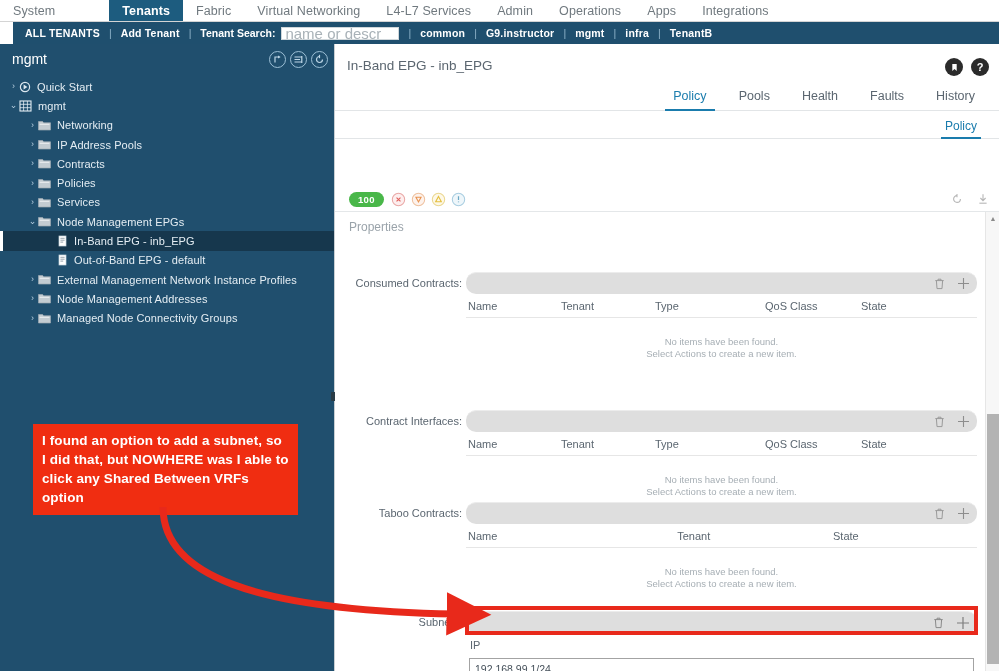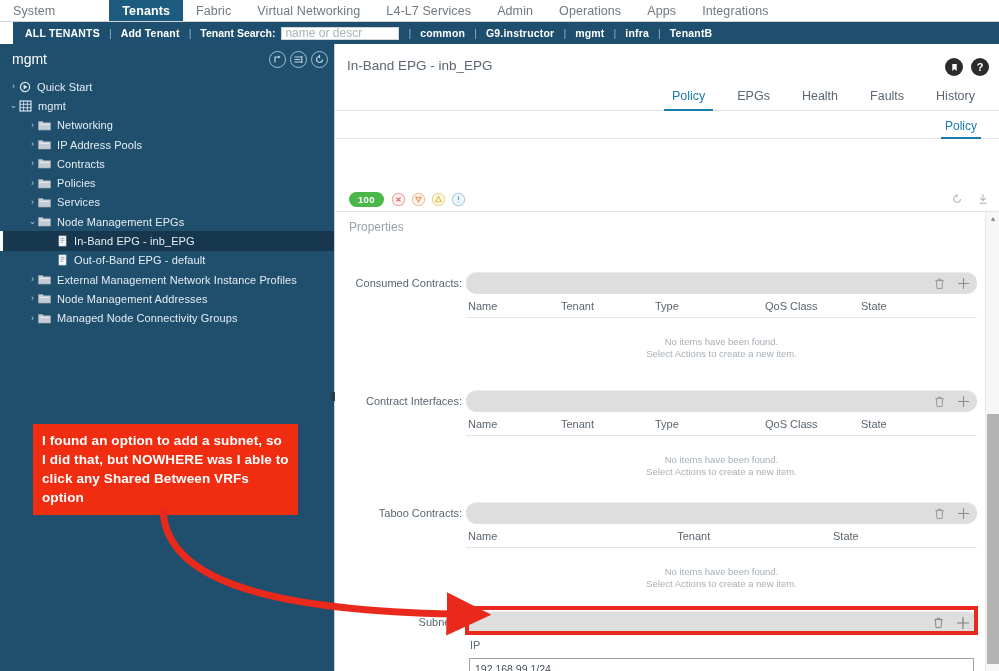--- a/index.html
+++ b/index.html
@@ -31,21 +31,21 @@
     position: absolute; left: 0; top: 22px; width: 999px; height: 22px;
     background: #1f4f6e;
     display: flex; align-items: center; padding-left: 12px;
     font-size: 10.5px; color: #ffffff; margin-left: 13px;
   }
   .tb-link { font-weight: bold; cursor: pointer; white-space: nowrap; letter-spacing:.2px; }
   .tb-sep { padding: 0 9px; color: #8fb3c9; }
   .tb-label { font-weight: bold; margin-right: 6px; white-space: nowrap; }
   .tb-search {
     width: 118px; height: 13px; background: #ffffff; border: 1px solid #cfd6da;
-    font-size: 12px; color: #9aa4ab; padding: 0 3px;
+    font-size: 15px; color: #9aa4ab; padding: 0 3px;
     font-family: "Liberation Sans", sans-serif; line-height: 12px;
   }
   .tb-search::placeholder { color: #a9b2b8; }
 
   
   .sidebar {
     position: absolute; left: 0; top: 44px; width: 334px; height: 627px;
     background: #204f6e; overflow: hidden;
   }
   .sb-head {
@@ -437,21 +437,21 @@
             </svg>
         </div>
         <div class="dark-circ">
           <span style="font-size:11px;font-weight:bold;line-height:1">?</span>
         </div>
       </div>
     </div>
 
     <div class="tabs" id="tabs">
         <div class="tab active">Policy</div>
-        <div class="tab">EPGs</div>
+        <div class="tab">Pools</div>
         <div class="tab">Health</div>
         <div class="tab">Faults</div>
         <div class="tab">History</div>
       </div>
     <div class="subtabs" id="subtabs">
         <div class="subtab active">Policy</div>
       </div>
 
     <div class="healthstrip">
       <span class="health-badge">100</span>
@@ -513,21 +513,21 @@
               <div class="col" style="width: 94px;">Tenant</div>
               <div class="col" style="width: 110px;">Type</div>
               <div class="col" style="width: 96px;">QoS Class</div>
               <div class="col" style="width: 90px;">State</div>
             </div>
             <div class="empty">
               <div>No items have been found.</div>
               <div>Select Actions to create a new item.</div>
             </div>
           </div>
-          <div class="sec" style="top: 178px;">
+          <div class="sec" style="top: 198px;">
             <div class="sec-bar">
               <div class="sec-label">Contract Interfaces:</div>
               <span class="sec-btn">
                 <svg width="11" height="12" viewBox="0 0 11 12">
                   <path d="M1.3 2.6 H9.7 M2.4 2.6 L3 10.6 H8 L8.6 2.6 M4 2.6 V1.2 H7 V2.6" stroke="#9a9a9a" stroke-width="1" fill="none"></path>
                 </svg>
               </span>
               <span class="sec-btn">
                 <svg width="13" height="13" viewBox="0 0 13 13">
                   <path d="M6.5 1 V12 M1 6.5 H12" stroke="#8d8d8d" stroke-width="1.1"></path>

